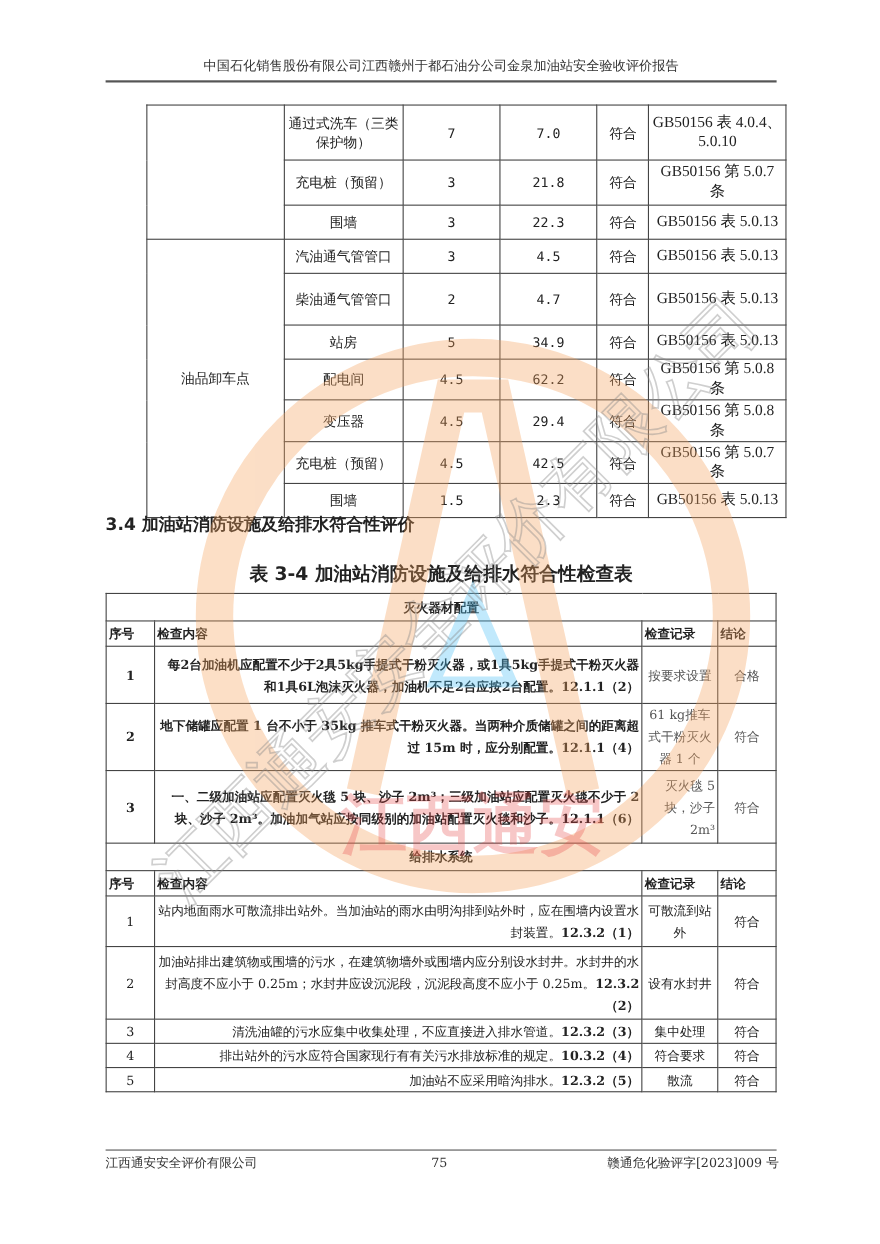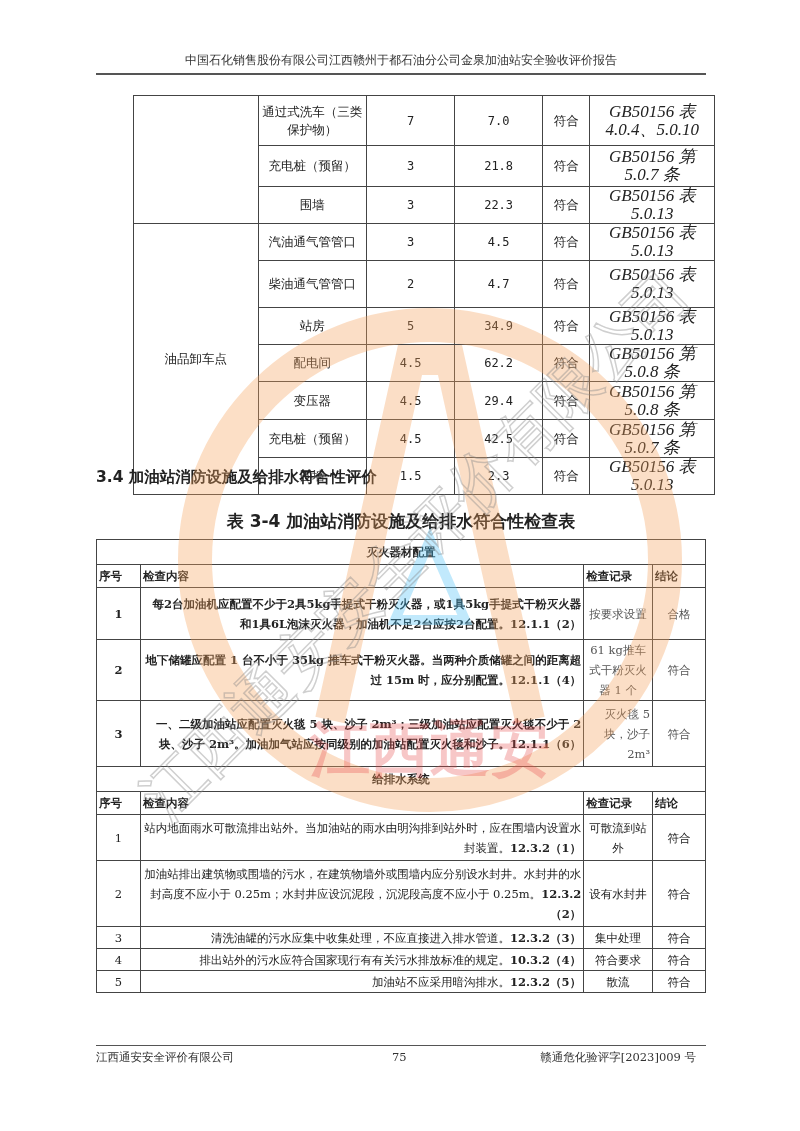--- a/index.html
+++ b/index.html
@@ -8,40 +8,40 @@
   .header { position: absolute; left: 96px; top: 52px; width: 610px; text-align: center;
             font-size: 12px; color: #333; }
   .header-rule { position: absolute; left: 96px; top: 73px; width: 610px; height: 2px; background: #555; }
 
   table { border-collapse: collapse; position: absolute; }
   td, th { border: 1px solid #444; font-weight: normal; }
 
   
   #t1 { left: 109px; top: 95px; width: 582px; font-size: 12.5px; margin-left: 24px; }
   #t1 td { text-align: center; padding: 0 2px; line-height: 18px; }
-  #t1 td.std { font-family: "Liberation Serif", serif; font-size: 17px; font-style: italic; }
+  #t1 td.std { font-family: "Liberation Serif", serif; font-size: 14px; }
   #t1 td.num { font-family: "DejaVu Sans Mono", monospace; font-size: 12px; }
 
   .section-title { position: absolute; left: 96px; top: 467px; font-size: 15.5px; font-weight: bold;
                    font-family: "DejaVu Sans", sans-serif; }
   .table-title { position: absolute; left: 96px; width: 610px; top: 510px; text-align: center;
                  font-size: 17px; font-weight: bold; font-family: "DejaVu Sans", sans-serif; }
 
   #t2 { left: 96px; top: 539px; width: 610px; font-size: 11.5px; }
   #t2 td { padding: 0 2px; line-height: 20px; text-align: right; }
   #t2 .group { text-align: center; font-weight: bold; height: 24px; }
   #t2 .hdr td { text-align: left; font-weight: bold; height: 22px; }
   #t2 .c { text-align: center; }
   #t2 .b { font-weight: bold; }
   #t2 .light { color: #555; }
 
   .footer-rule { position: absolute; left: 96px; top: 1045px; width: 610px; height: 1px; background: #555; }
   .footer-left { position: absolute; left: 96px; top: 1050px; font-size: 11.5px; color: #333; }
   .footer-center { position: absolute; left: 392px; top: 1050px; font-size: 11.5px; color: #333; }
-  .footer-right { position: absolute; right: 104px; top: 1050px; font-size: 11.5px; color: #333; }
+  .footer-right { position: absolute; right: 92px; top: 1050px; font-size: 11.5px; color: #333; }
 
   .watermark { position: absolute; pointer-events: none; }
 </style>
 </head>
 <body>
 
 <div class="header">中国石化销售股份有限公司江西赣州于都石油分公司金泉加油站安全验收评价报告</div>
 <div class="header-rule"></div>
 
 <table id="t1">

